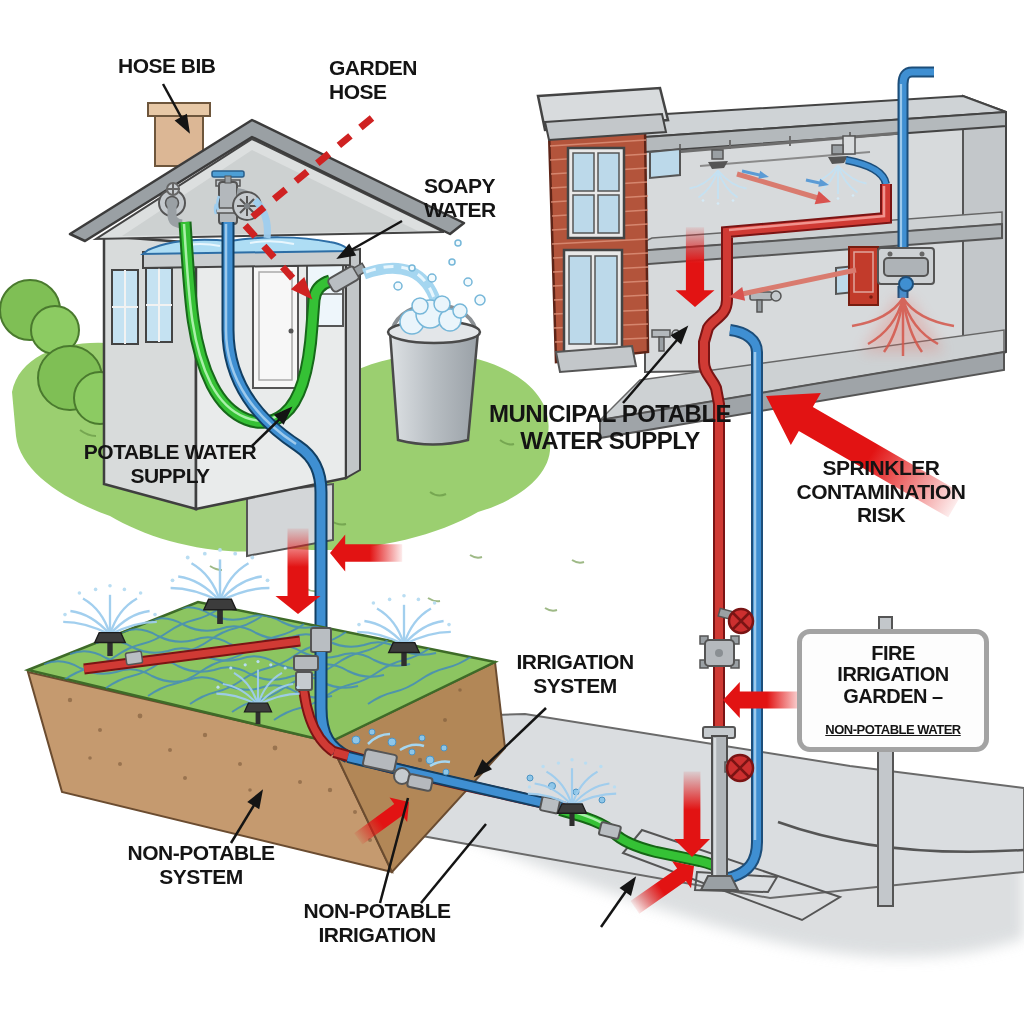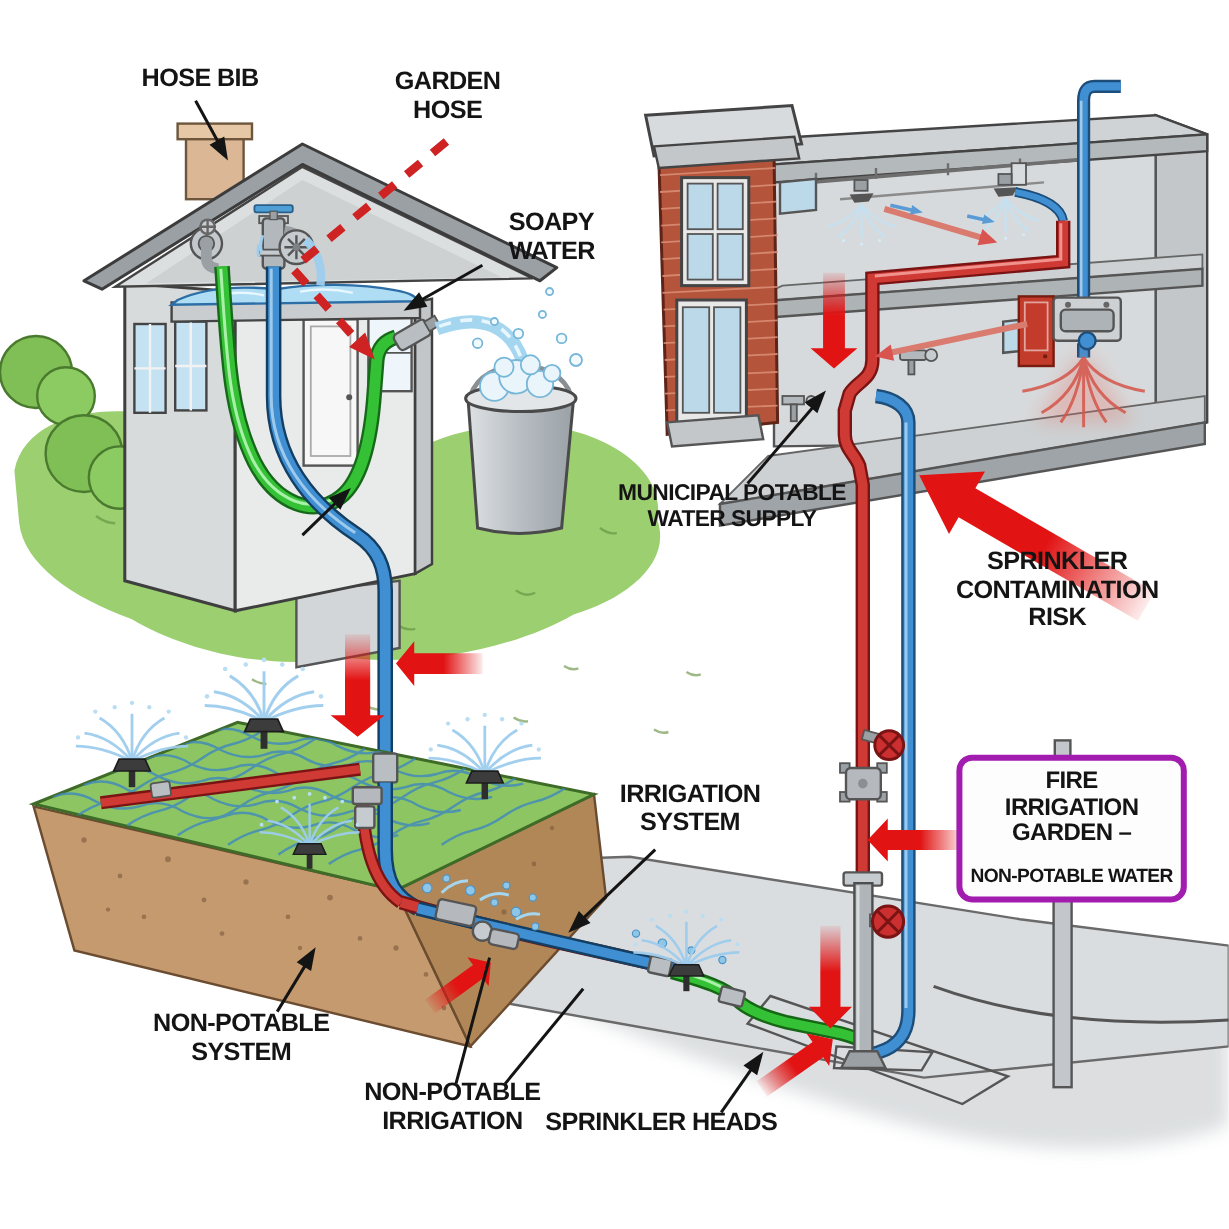--- a/index.html
+++ b/index.html
@@ -2,27 +2,27 @@
 <html><head>
 <meta charset="utf-8">
 <style>
   html,body{margin:0;padding:0;background:#fff;}
   #stage{position:relative;width:1024px;height:1024px;background:#ffffff;overflow:hidden;
          font-family:"Liberation Sans",sans-serif;padding-left:44px;}
   #art{position:absolute;left:0;top:0;}
   .lbl{position:absolute;color:#141414;font-weight:700;font-size:21px;line-height:1.12;
        letter-spacing:-0.5px;white-space:pre-line;}
   .ctr{transform:translateX(-50%);text-align:center;}
-  .fs19{font-size:19px;}
+  .fs19{font-size:24px;}
   .sign{position:absolute;left:797px;top:629px;width:192px;height:123px;box-sizing:border-box;
-        background:#fdfdfd;border:5px solid #a21caf;border-radius:13px;
+        background:#fdfdfd;border:5px solid #a3a3a3;border-radius:13px;
         display:flex;flex-direction:column;align-items:center;justify-content:center;
         color:#141414;font-weight:700;letter-spacing:-0.5px;}
   .sign .big{font-size:20px;line-height:1.08;}
-  .sign .small{font-size:16px;line-height:1.15;margin-top:16px;}
+  .sign .small{font-size:13px;line-height:1.15;margin-top:16px;text-decoration:underline;}
 </style>
 </head>
 <body>
 
 <div id="stage">
 <svg id="art" width="1024" height="1024" viewBox="0 0 1024 1024">
   <defs>
     <linearGradient id="agrad" x1="0" y1="0" x2="1" y2="0">
       <stop offset="0" stop-color="#e21313"></stop>
           <stop offset="0.55" stop-color="#e21313"></stop>
@@ -453,36 +453,37 @@
     <use href="#ah" transform="translate(475,776) rotate(136)"></use>
   </g>
 
   <g>
     <path d="M 372,118 L 244,224 L 305,292" stroke="#cf2222" stroke-width="7" stroke-dasharray="15 13" fill="none"></path>
     <polygon points="2,0 -20,-9 -20,9" transform="translate(311,298) rotate(48)" fill="#cf2222"></polygon>
   </g>
 </svg>
 
 <div class="lbl" style="left:118px;top:54px;">HOSE BIB</div>
-<div class="lbl" style="left:329px;top:56px;text-align:center;">GARDEN
+<div class="lbl" style="left:329px;top:56px;">GARDEN
 HOSE</div>
 <div class="lbl" style="left:424px;top:174px;">SOAPY
 WATER</div>
+<div class="lbl ctr" style="left:170px;top:440px;">POTABLE WATER
+SUPPLY</div>
 <div class="lbl ctr fs19" style="left:610px;top:401px;">MUNICIPAL POTABLE
 WATER SUPPLY</div>
 <div class="lbl ctr" style="left:881px;top:456px;">SPRINKLER
 CONTAMINATION
 RISK</div>
 <div class="lbl ctr" style="left:575px;top:650px;">IRRIGATION
 SYSTEM</div>
 <div class="lbl ctr" style="left:201px;top:841px;">NON-POTABLE
 SYSTEM</div>
 <div class="lbl ctr" style="left:377px;top:899px;">NON-POTABLE
 IRRIGATION</div>
-<div class="lbl ctr" style="left:551px;top:924px;">SPRINKLER HEADS</div>
 
 <div class="sign">
   <div class="big">FIRE</div>
   <div class="big">IRRIGATION</div>
   <div class="big">GARDEN –</div>
   <div class="small">NON-POTABLE WATER</div>
 </div>
 </div>
 
 </body></html>

